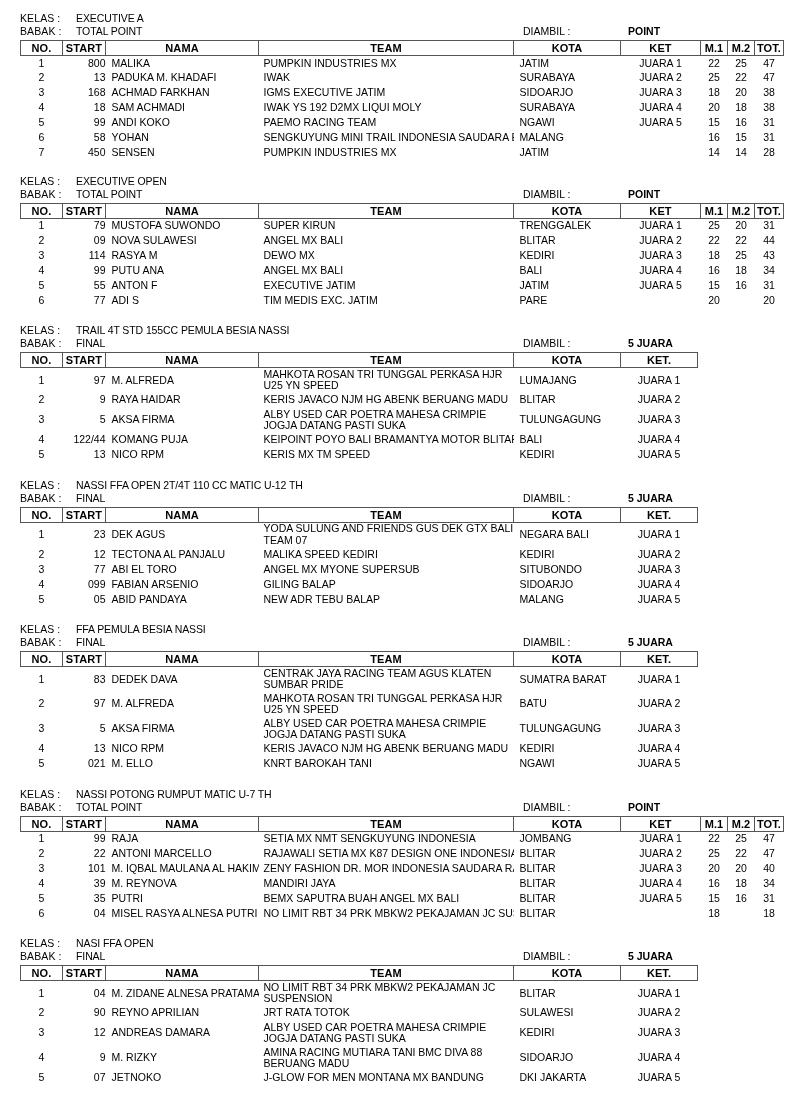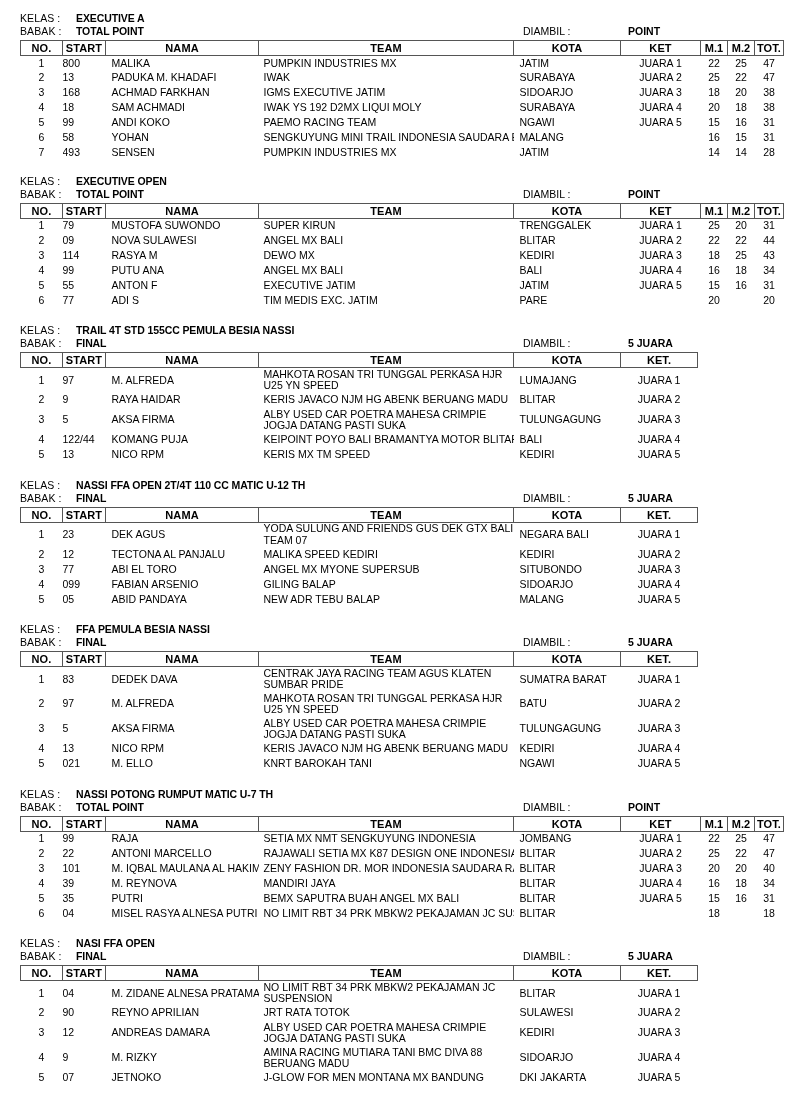--- a/index.html
+++ b/index.html
@@ -37,21 +37,21 @@
   .meta .lbl {
     position: absolute;
     left: 20px;
     top: 0;
     letter-spacing: 0.1px;
   }
   .meta .val {
     position: absolute;
     left: 76px;
     top: 0;
-    font-weight: bold;
+    font-weight: normal;
     letter-spacing: -0.1px;
   }
   .meta .lbl2 {
     position: absolute;
     left: 523px;
     top: 0;
   }
   .meta .val2 {
     position: absolute;
     left: 628px;
@@ -90,21 +90,21 @@
     vertical-align: middle;
     white-space: nowrap;
     overflow: hidden;
     line-height: 11.5px;
   }
   table.results tbody tr { height: 15px; }
   table.results tbody tr.tall { height: 25px; }
 
   
   .c-no    { text-align: center; }
-  .c-start { text-align: left; }
+  .c-start { text-align: right; }
   .c-nama  { text-align: left; padding-left: 6px !important; }
   .c-team  { text-align: left; padding-left: 5px !important; }
   .c-kota  { text-align: left; padding-left: 6px !important; }
   .c-ket   { text-align: center; }
   .c-m     { text-align: center; }
 
   td.c-no   { font-size: 12px; }
   .wrapcell { white-space: normal !important; margin-left: 20px; }
   .gap-md { height: 14px; }
   .gap-lg { height: 16px; }
@@ -214,21 +214,21 @@
               <td class="c-nama">YOHAN</td>
               <td class="c-team">SENGKUYUNG MINI TRAIL INDONESIA SAUDARA EXC</td>
               <td class="c-kota">MALANG</td>
               <td class="c-ket"></td>
               <td class="c-m">16</td>
               <td class="c-m">15</td>
               <td class="c-m">31</td>
             </tr>
             <tr>
               <td class="c-no">7</td>
-              <td class="c-start">493</td>
+              <td class="c-start">450</td>
               <td class="c-nama">SENSEN</td>
               <td class="c-team">PUMPKIN INDUSTRIES MX</td>
               <td class="c-kota">JATIM</td>
               <td class="c-ket"></td>
               <td class="c-m">14</td>
               <td class="c-m">14</td>
               <td class="c-m">28</td>
             </tr>
           </tbody>
         </table>

